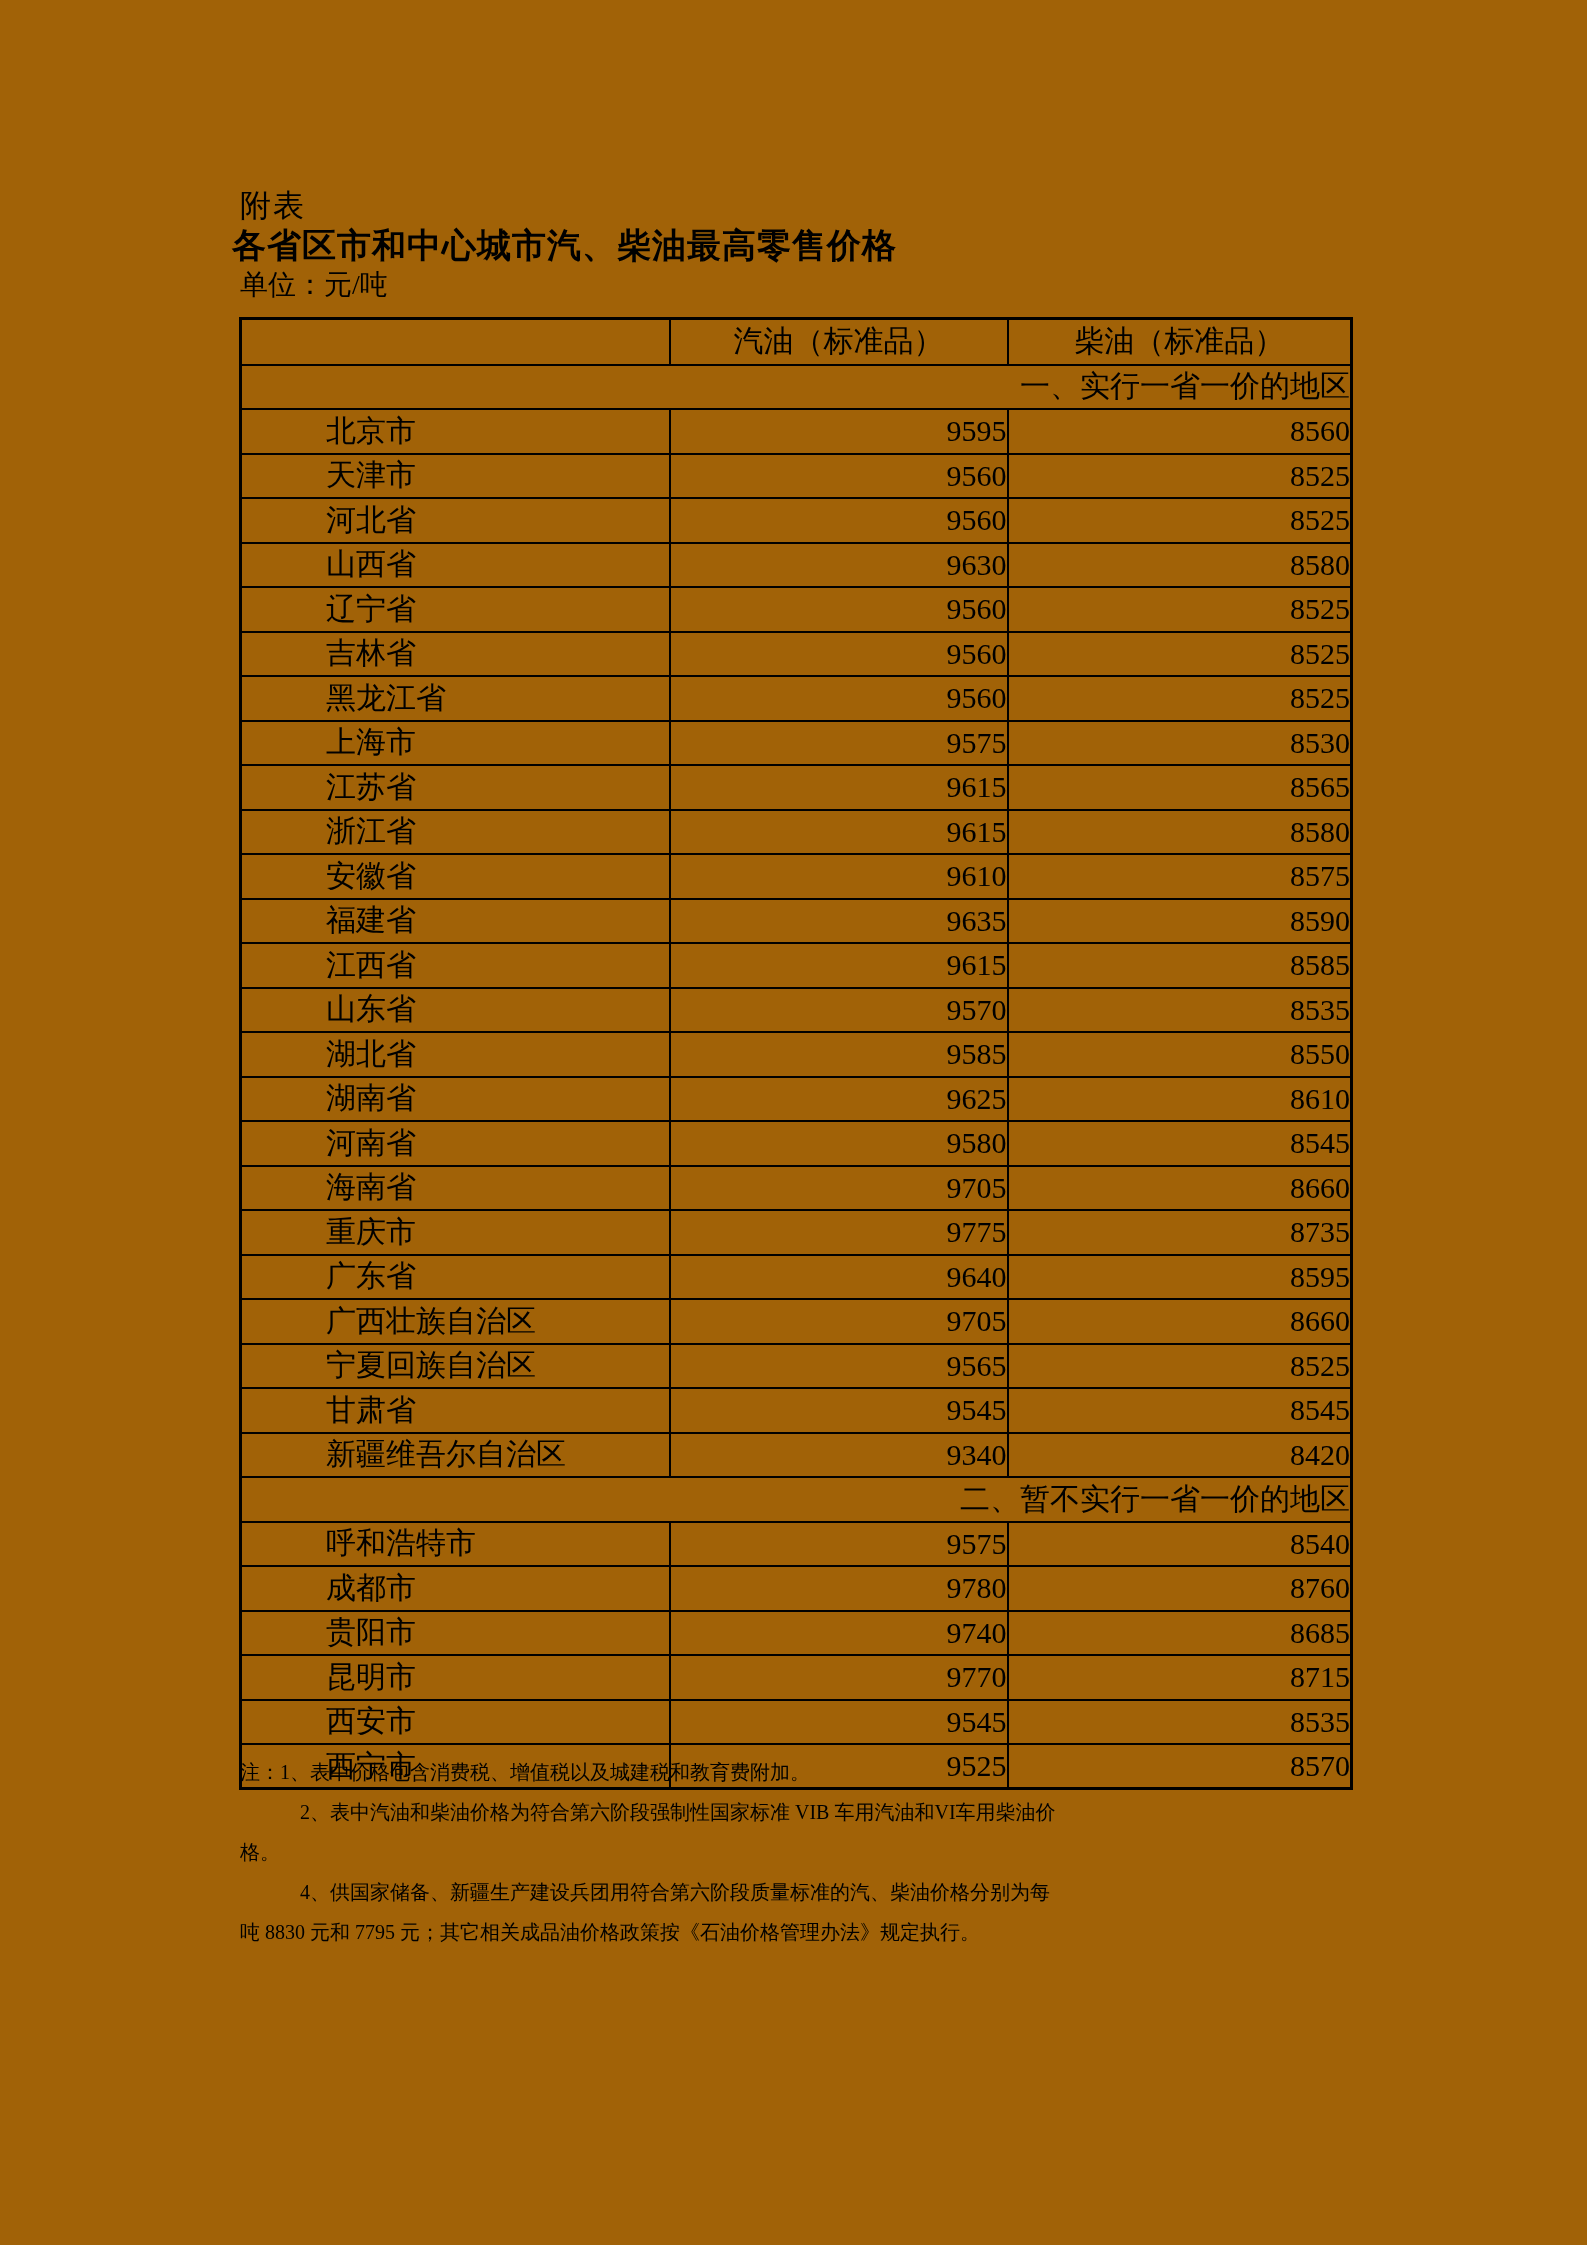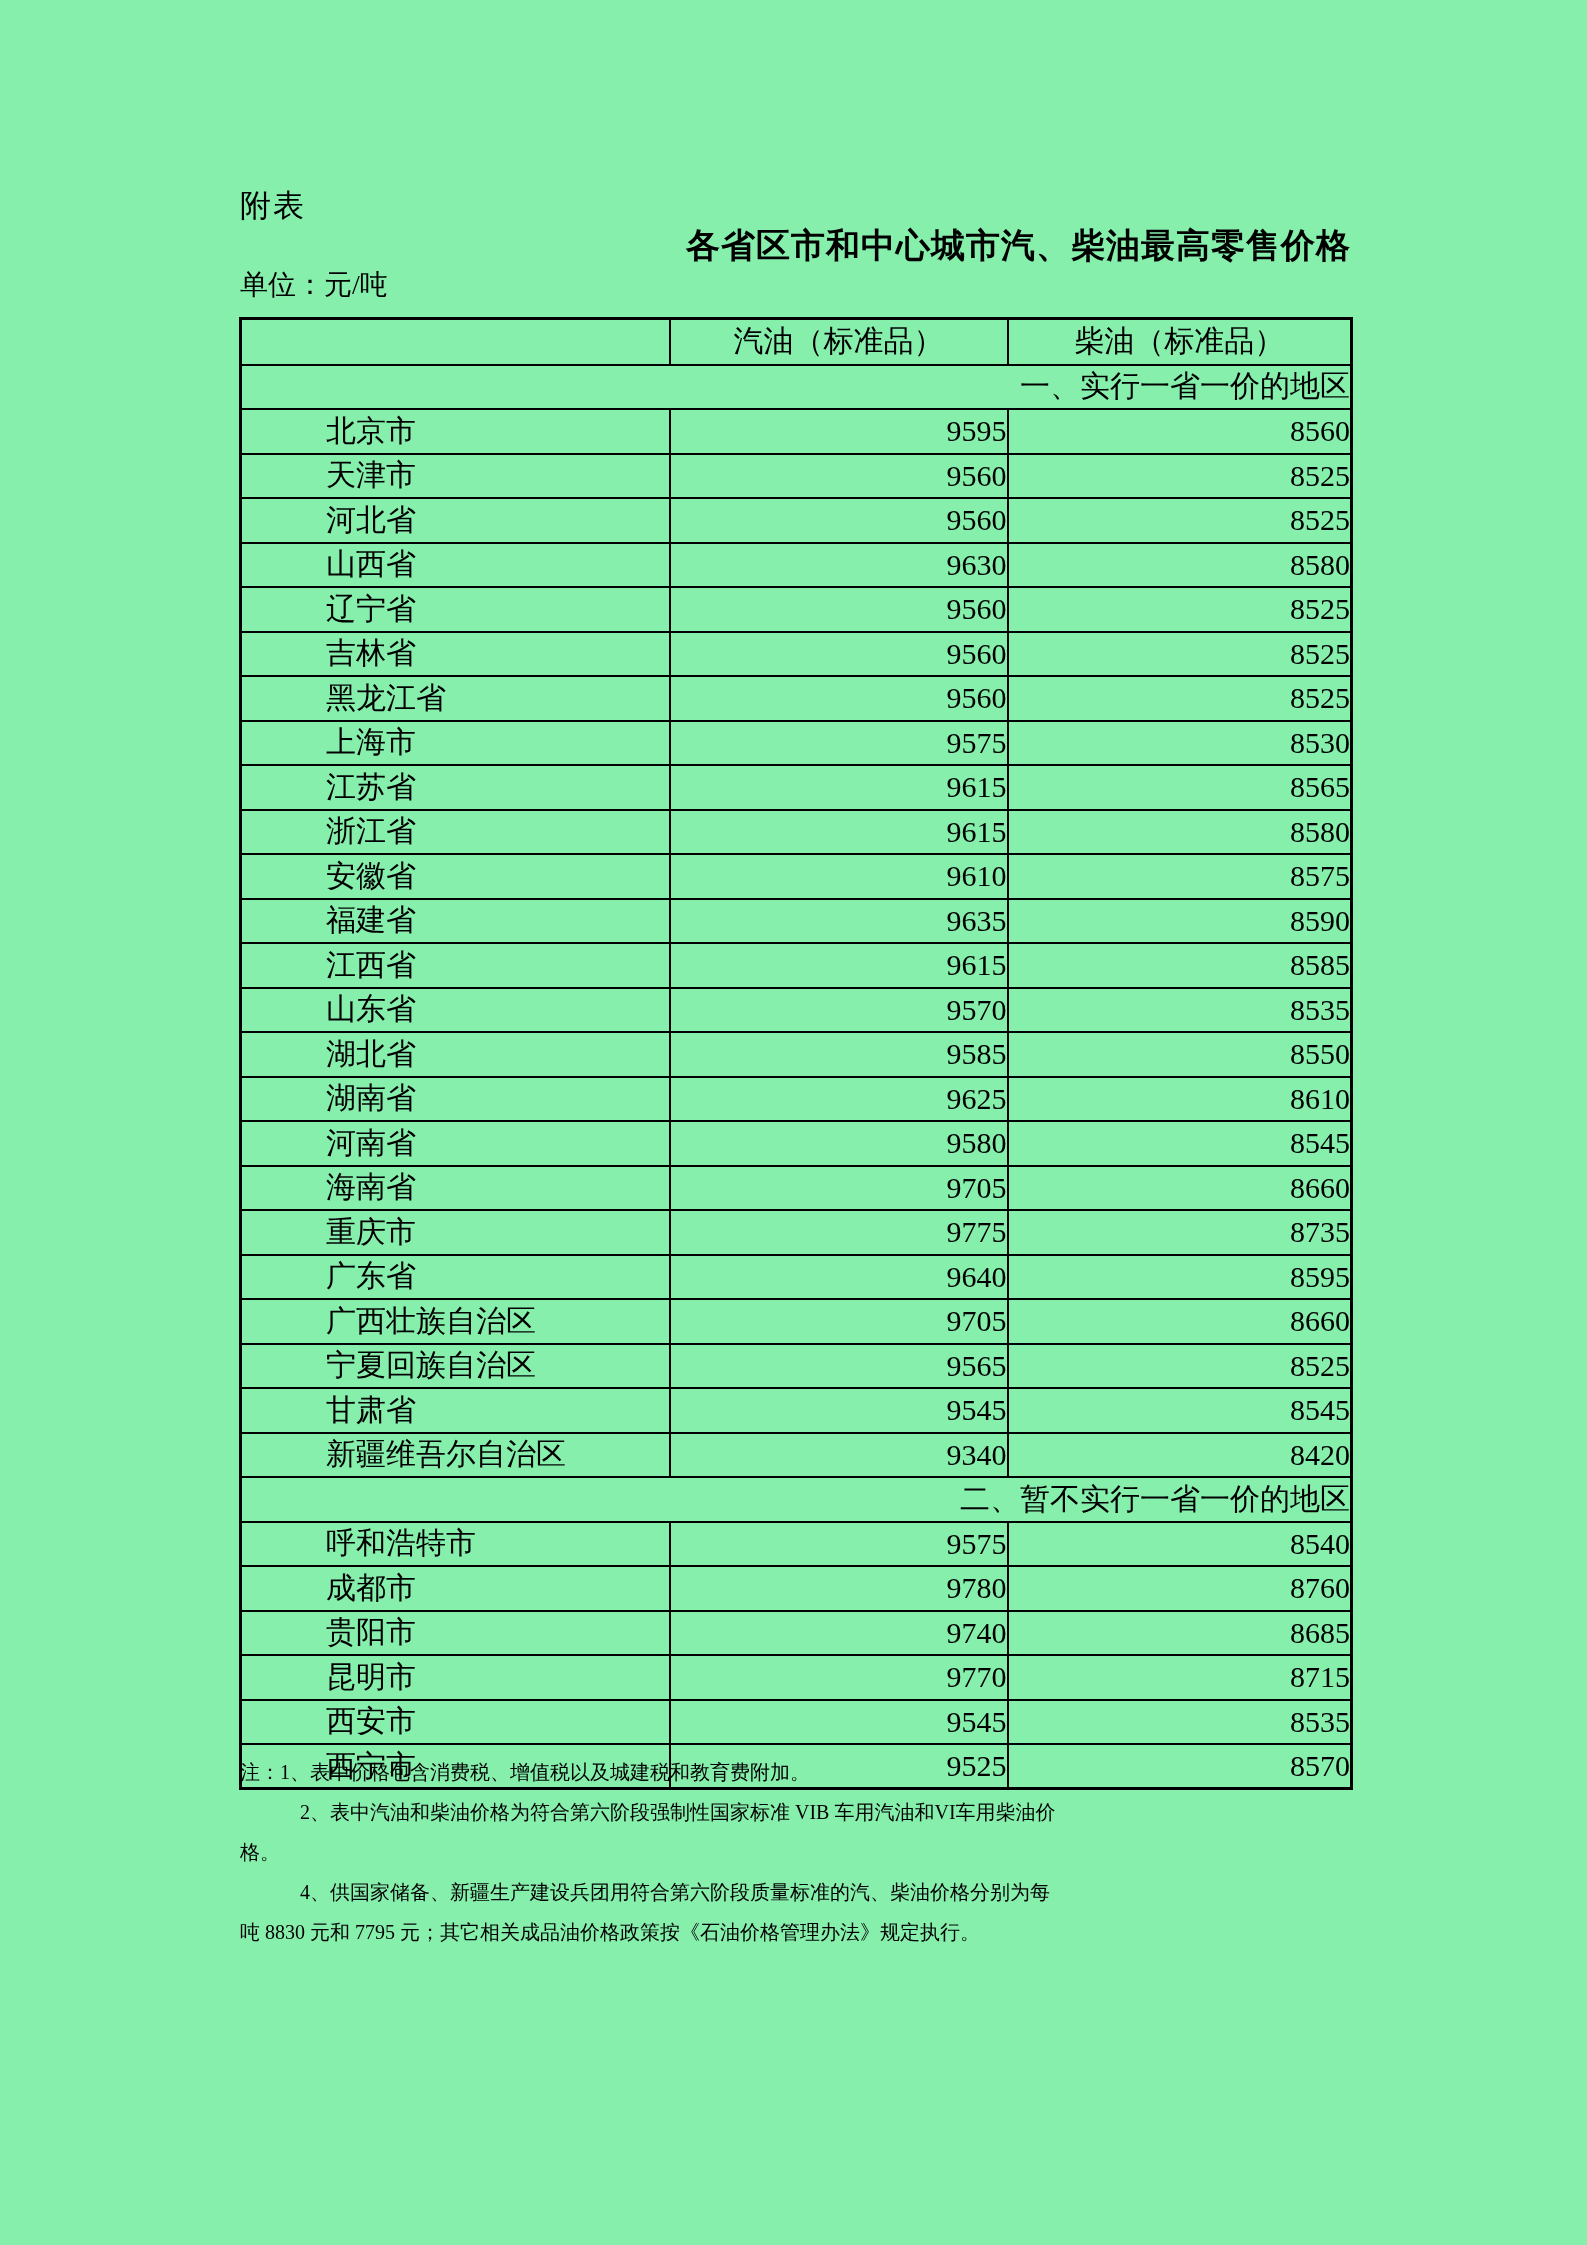--- a/index.html
+++ b/index.html
@@ -4,39 +4,39 @@
 <style>
   html, body {
     margin: 0;
     padding: 0;
     background: #ffffff;
   }
   .page {
     position: relative;
     width: 1587px;
     height: 2245px;
-    background: #86efac;
+    background: #a16207;
     color: #000000;
     font-family: "Liberation Serif", "DejaVu Serif", serif;
     overflow: hidden;
   }
   .attachment-label {
     position: absolute;
     left: 240px;
     top: 188px;
     font-size: 31px;
     line-height: 36px;
     letter-spacing: 2px;
   }
   .doc-title {
     position: absolute;
-    left: 240px;
+    left: 232px;
     top: 224px;
     width: 1111px;
-    text-align: right;
+    text-align: left;
     font-size: 34px;
     line-height: 42px;
     font-weight: bold;
     font-family: "Liberation Sans", "DejaVu Sans", sans-serif;
     letter-spacing: 1px;
   }
   .unit-label {
     position: absolute;
     left: 240px;
     top: 268px;

